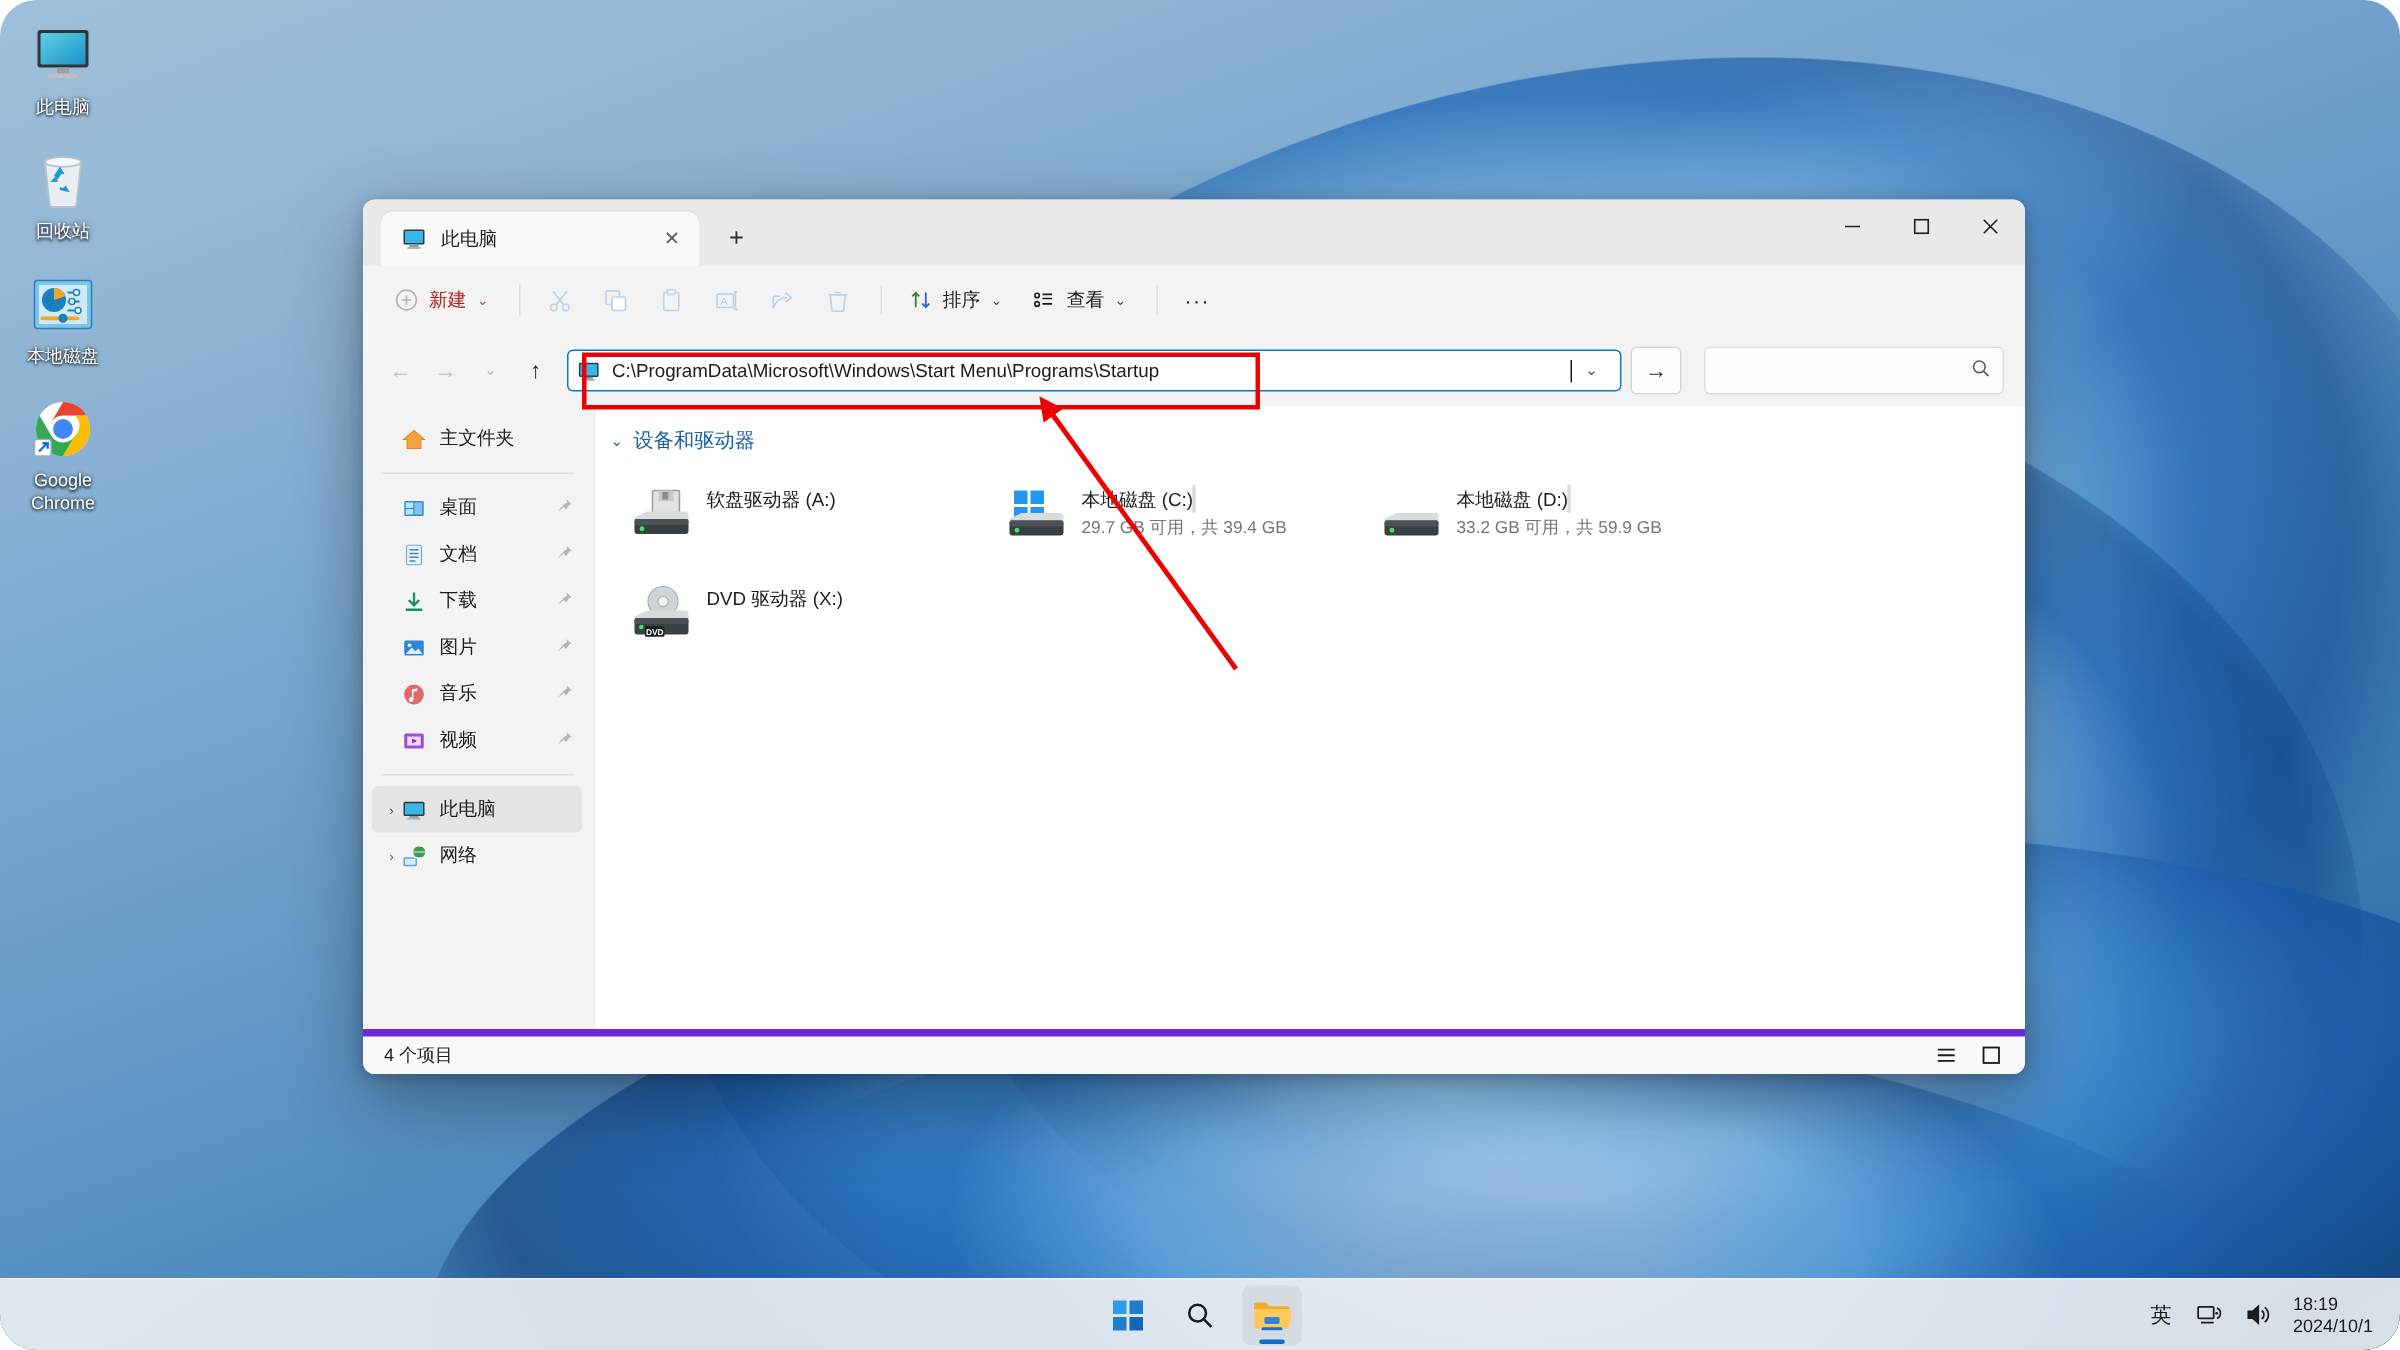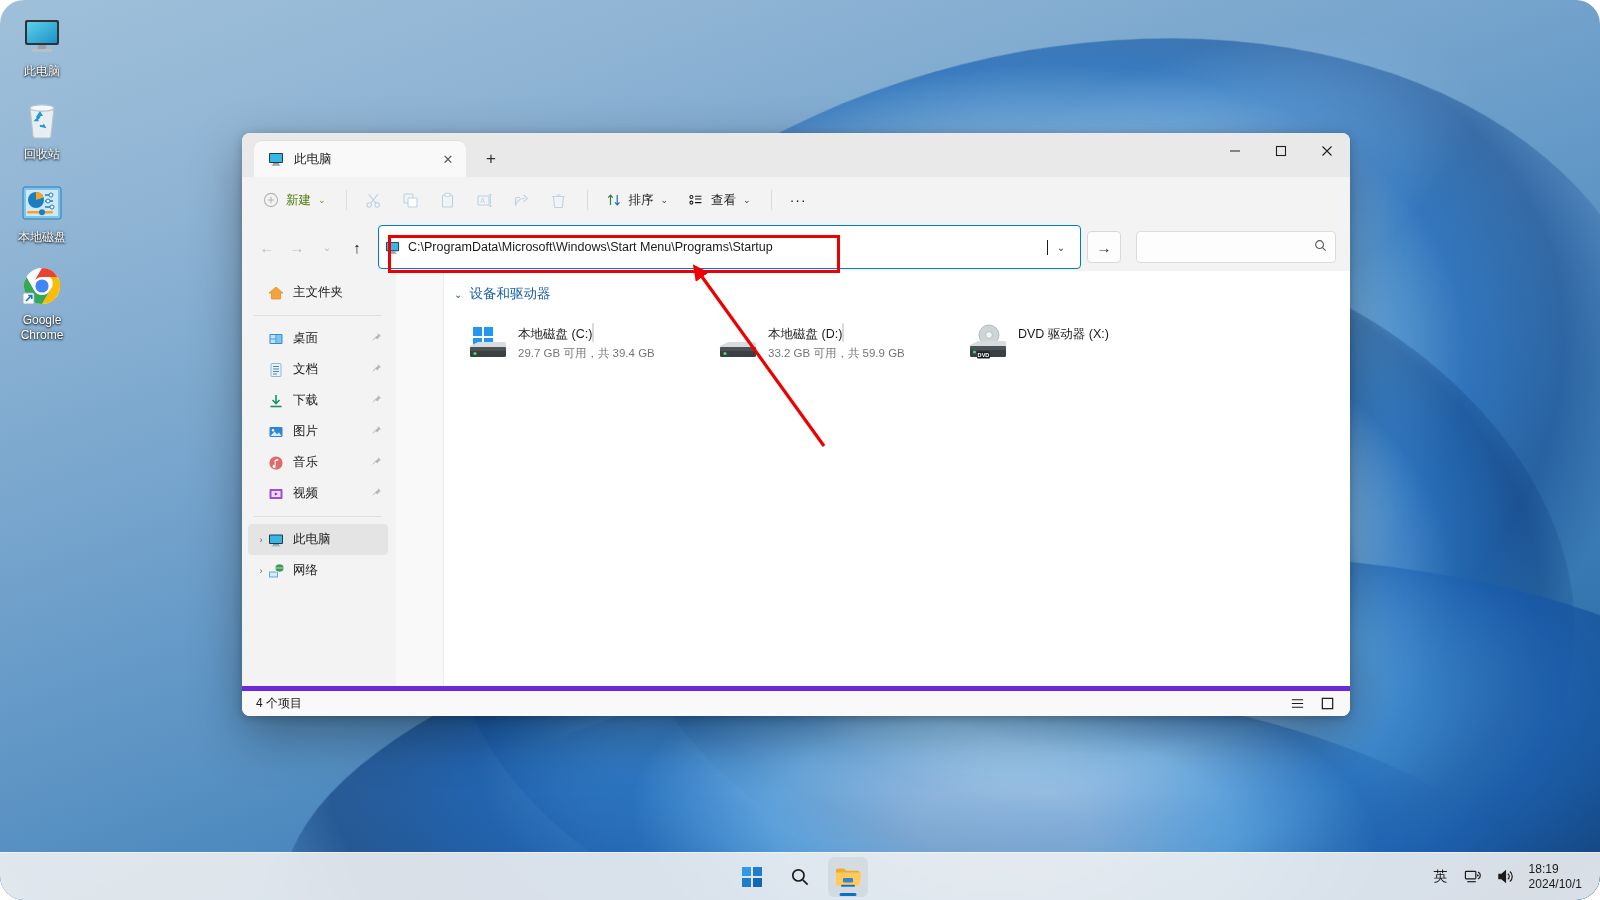--- a/index.html
+++ b/index.html
@@ -118,42 +118,42 @@
     height: 46px;
     background: #f3f3f3;
     display: flex; align-items: center;
     padding: 0 12px;
     flex: 0 0 auto;
   }
   .tb-btn {
     height: 32px; border-radius: 5px;
     display: flex; align-items: center;
     padding: 0 9px; margin-right: 2px;
-    font-size: 12.5px; color: #4d7c0f;
+    font-size: 12.5px; color: #b91c1c;
   }
   .tb-btn.enabled { color: #1b1b1b; }
   .tb-btn .lbl { margin-left: 7px; }
   .tb-btn .caret { margin-left: 7px; font-size: 9px; opacity: 0.85; }
   .tb-sep { width: 1px; height: 20px; background: #dcdcdc; margin: 0 9px; }
 
   
   #addressrow {
     height: 48px;
     background: #f3f3f3;
     display: flex; align-items: center;
     padding: 0 14px 0 10px;
     flex: 0 0 auto;
   }
   .nav-btn {
     width: 30px; height: 30px; border-radius: 5px;
     display: flex; align-items: center; justify-content: center;
     color: #bdbdbd; font-size: 15px; flex: 0 0 auto;
   }
   .nav-btn.enabled { color: #1f1f1f; }
-  #addr-wrap { position: relative; margin-left: 6px; flex: 1 1 auto; height: 44px; }
+  #addr-wrap { position: relative; margin-left: 6px; flex: 1 1 auto; height: 28px; }
   #addressbar {
     position: absolute; inset: 0;
     background: #ffffff;
     border: 1px solid #0078d4;
     border-radius: 4px;
     display: flex; align-items: center;
     padding: 0 6px 0 6px;
   }
   #addressbar .pcicon { width: 15px; height: 15px; flex: 0 0 auto; margin-right: 8px; }
   #addr-text {
@@ -182,21 +182,21 @@
     width: 200px; height: 32px; margin-left: 15px;
     border: 1px solid #dcdcdc; border-radius: 4px;
     background: #fdfdfd;
     display: flex; align-items: center;
     padding: 0 8px 0 10px; flex: 0 0 auto;
   }
   #searchbox .sb-text { flex: 1; font-size: 12px; color: #8a8a8a; }
   #searchbox .sb-ico { color: #5a5a5a; font-size: 13px; }
 
   
-  #body { flex: 1 1 auto; display: flex; background: #f9f9f9; min-height: 0; gap: 47px; }
+  #body { flex: 1 1 auto; display: flex; background: #f9f9f9; min-height: 0; }
   #navpane {
     width: 154px; flex: 0 0 154px;
     background: #f3f3f3;
     padding: 6px 0 0 0;
     font-size: 12.5px; color: #1b1b1b;
     overflow: hidden;
   }
   .nav-item {
     height: 31px; margin: 0 8px 0 6px;
     border-radius: 4px;
@@ -710,20 +710,36 @@
 
       <div id="content">
 
         <div class="group-hdr">
           <span class="gchev">⌄</span>
           <span>设备和驱动器</span>
         </div>
 
         <div id="tiles">
 
+          <div class="tile plain">
+            <span class="tico">
+              <svg width="48" height="48" viewBox="0 0 48 48">
+                <rect x="18" y="8" width="18" height="17" rx="1" fill="#e2e2e2" stroke="#9a9a9a" stroke-width="1"></rect>
+                <rect x="22" y="8" width="10" height="7" fill="#c9c9c9"></rect>
+                <rect x="24.5" y="9" width="4" height="5" fill="#8d8d8d"></rect>
+                <path d="M6 26 L14 22 h26 a2 2 0 0 1 2 2 v4 H6 Z" fill="#d9dcdd"></path>
+                <rect x="6" y="27" width="36" height="10" rx="1.6" fill="#3a3f42"></rect>
+                <rect x="6" y="27" width="36" height="4" rx="1.6" fill="#4b5154"></rect>
+                <circle cx="11" cy="33.5" r="1.6" fill="#45e06a"></circle>
+              </svg>
+            </span>
+            <span class="tbody">
+              <span class="tname">软盘驱动器 (A:)</span>
+            </span>
+          </div>
 
           <div class="tile">
             <span class="tico">
               <svg width="48" height="48" viewBox="0 0 48 48">
                 <g fill="#2196f3">
                   <rect x="9" y="8" width="9" height="9"></rect>
                     <rect x="20" y="8" width="9" height="9"></rect>
                   <rect x="9" y="19" width="9" height="9"></rect>
                     <rect x="20" y="19" width="9" height="9"></rect>
                 </g>

